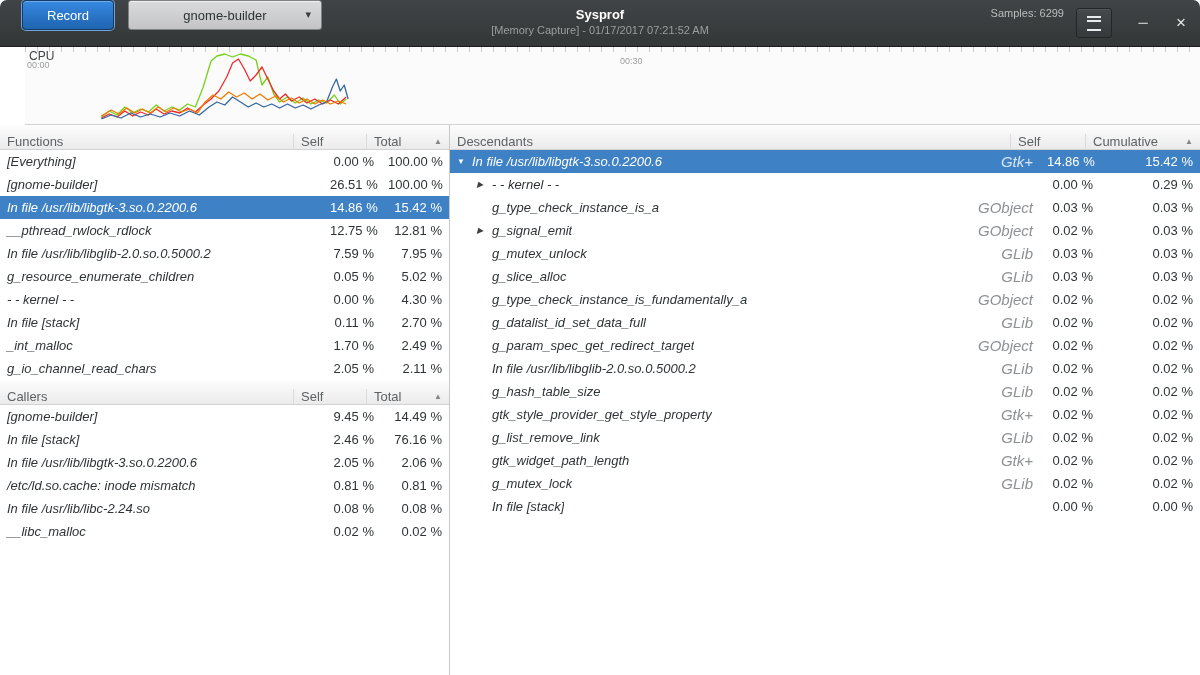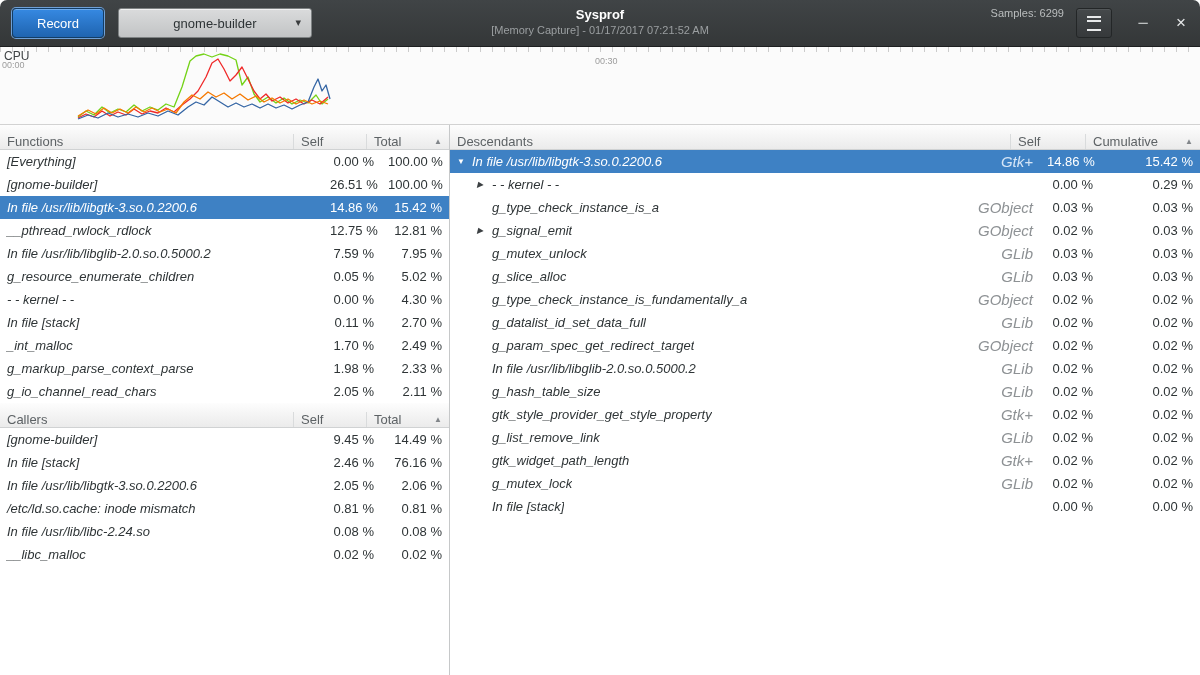--- a/index.html
+++ b/index.html
@@ -1,37 +1,37 @@
 <!DOCTYPE html>
 <html><head>
 <meta charset="utf-8">
 <style>
   html,body{margin:0;padding:0;}
   body{width:1200px;height:675px;overflow:hidden;background:#ffffff;font-family:"Liberation Sans",sans-serif;}
   .window{width:1200px;height:675px;display:flex;flex-direction:column;}
 
   
-  .headerbar{height:46px;flex:0 0 46px;background:linear-gradient(#404446,#343738);border-bottom:1px solid #1d1f20;display:flex;align-items:center;padding:0 12px;position:relative;border-radius:7px 7px 0 0;}
+  .headerbar{height:46px;flex:0 0 46px;background:linear-gradient(#404446,#343738);border-bottom:1px solid #1d1f20;display:flex;align-items:flex-start;padding:0 22px;position:relative;border-radius:7px 7px 0 0;}
   button{font-family:inherit;cursor:default;}
   .record-btn{height:30px;padding:0 24px;border-radius:4px;border:1px solid #123push;border:1px solid #123d66;background:linear-gradient(#3689e2,#1f64b0);box-shadow:0 0 0 1px #6fa0d6,inset 0 1px rgba(255,255,255,.3);color:#fff;font-size:13px;}
   .process-btn{height:30px;width:194px;margin-left:14px;border-radius:3px;border:1px solid #7e8283;background:linear-gradient(#dadbdc,#c2c4c5);color:#2e3436;font-size:13px;position:relative;text-align:center;box-shadow:inset 0 1px rgba(255,255,255,.6);}
   .process-caret{position:absolute;right:10px;top:7px;font-size:11px;color:#3a3d3e;}
   .title-block{position:absolute;left:50%;top:7px;transform:translateX(-50%);text-align:center;white-space:nowrap;pointer-events:none;}
   .app-title{color:#ffffff;font-size:13px;font-weight:bold;line-height:16px;}
   .app-subtitle{color:#9b9fa1;font-size:11px;line-height:14px;}
   .samples{position:absolute;right:136px;top:7px;color:#babdbe;font-size:11px;}
   .menu-btn{position:absolute;right:88px;top:8px;width:36px;height:30px;border-radius:3px;border:1px solid #232627;background:linear-gradient(#45494b,#36393b);display:flex;align-items:center;justify-content:center;box-shadow:inset 0 1px rgba(255,255,255,.08);}
   .hamburger{width:14px;height:11px;border-top:2px solid #e8eaeb;border-bottom:2px solid #e8eaeb;position:relative;}
   .hamburger::after{content:"";position:absolute;left:0;right:0;top:2.5px;height:2px;background:#e8eaeb;}
   .win-btn{position:absolute;top:12px;width:26px;height:22px;background:transparent;border:none;color:#e6e8e9;font-size:13px;line-height:20px;text-align:center;padding:0;}
   .min-btn{right:44px;}
   .close-btn{right:6px;font-size:17px;}
 
   
-  .cpu-graph{height:77px;flex:0 0 77px;position:relative;background:#fbfbfb;border-bottom:1px solid #d2d2d2;}
+  .cpu-graph{height:77px;flex:0 0 77px;position:relative;background:#fbfbfb;border-bottom:1px solid #d2d2d2;margin-left:25px;}
   .ruler{position:absolute;top:0;left:0;right:0;height:5px;background:repeating-linear-gradient(90deg,#cccccc 0 1px,transparent 1px 12px);}
   .cpu-label{position:absolute;top:2px;left:4px;font-size:12px;color:#3f4345;}
   .t-start{position:absolute;top:13px;left:2px;font-size:9px;color:#9c9c9c;}
   .t-mid{position:absolute;top:9px;left:595px;font-size:9px;color:#9c9c9c;}
   .chart-svg{position:absolute;left:0;top:0;width:100%;height:100%;}
 
   
   .main{flex:1;display:flex;min-height:0;background:#fff;}
   .left-pane{width:449px;flex:0 0 449px;border-right:1px solid #c6c8c9;}
   .right-pane{flex:1;min-width:0;}
@@ -158,25 +158,20 @@
               <div class="cell num w-self-l">0.11 %</div>
               <div class="cell num w-total-l">2.70 %</div>
             </div>
 
             <div class="row">
               <div class="cell grow">_int_malloc</div>
               <div class="cell num w-self-l">1.70 %</div>
               <div class="cell num w-total-l">2.49 %</div>
             </div>
 
-            <div class="row">
-              <div class="cell grow">g_markup_parse_context_parse</div>
-              <div class="cell num w-self-l">1.98 %</div>
-              <div class="cell num w-total-l">2.33 %</div>
-            </div>
 
             <div class="row">
               <div class="cell grow">g_io_channel_read_chars</div>
               <div class="cell num w-self-l">2.05 %</div>
               <div class="cell num w-total-l">2.11 %</div>
             </div>
           </div>
       </div>
 
       <div>

